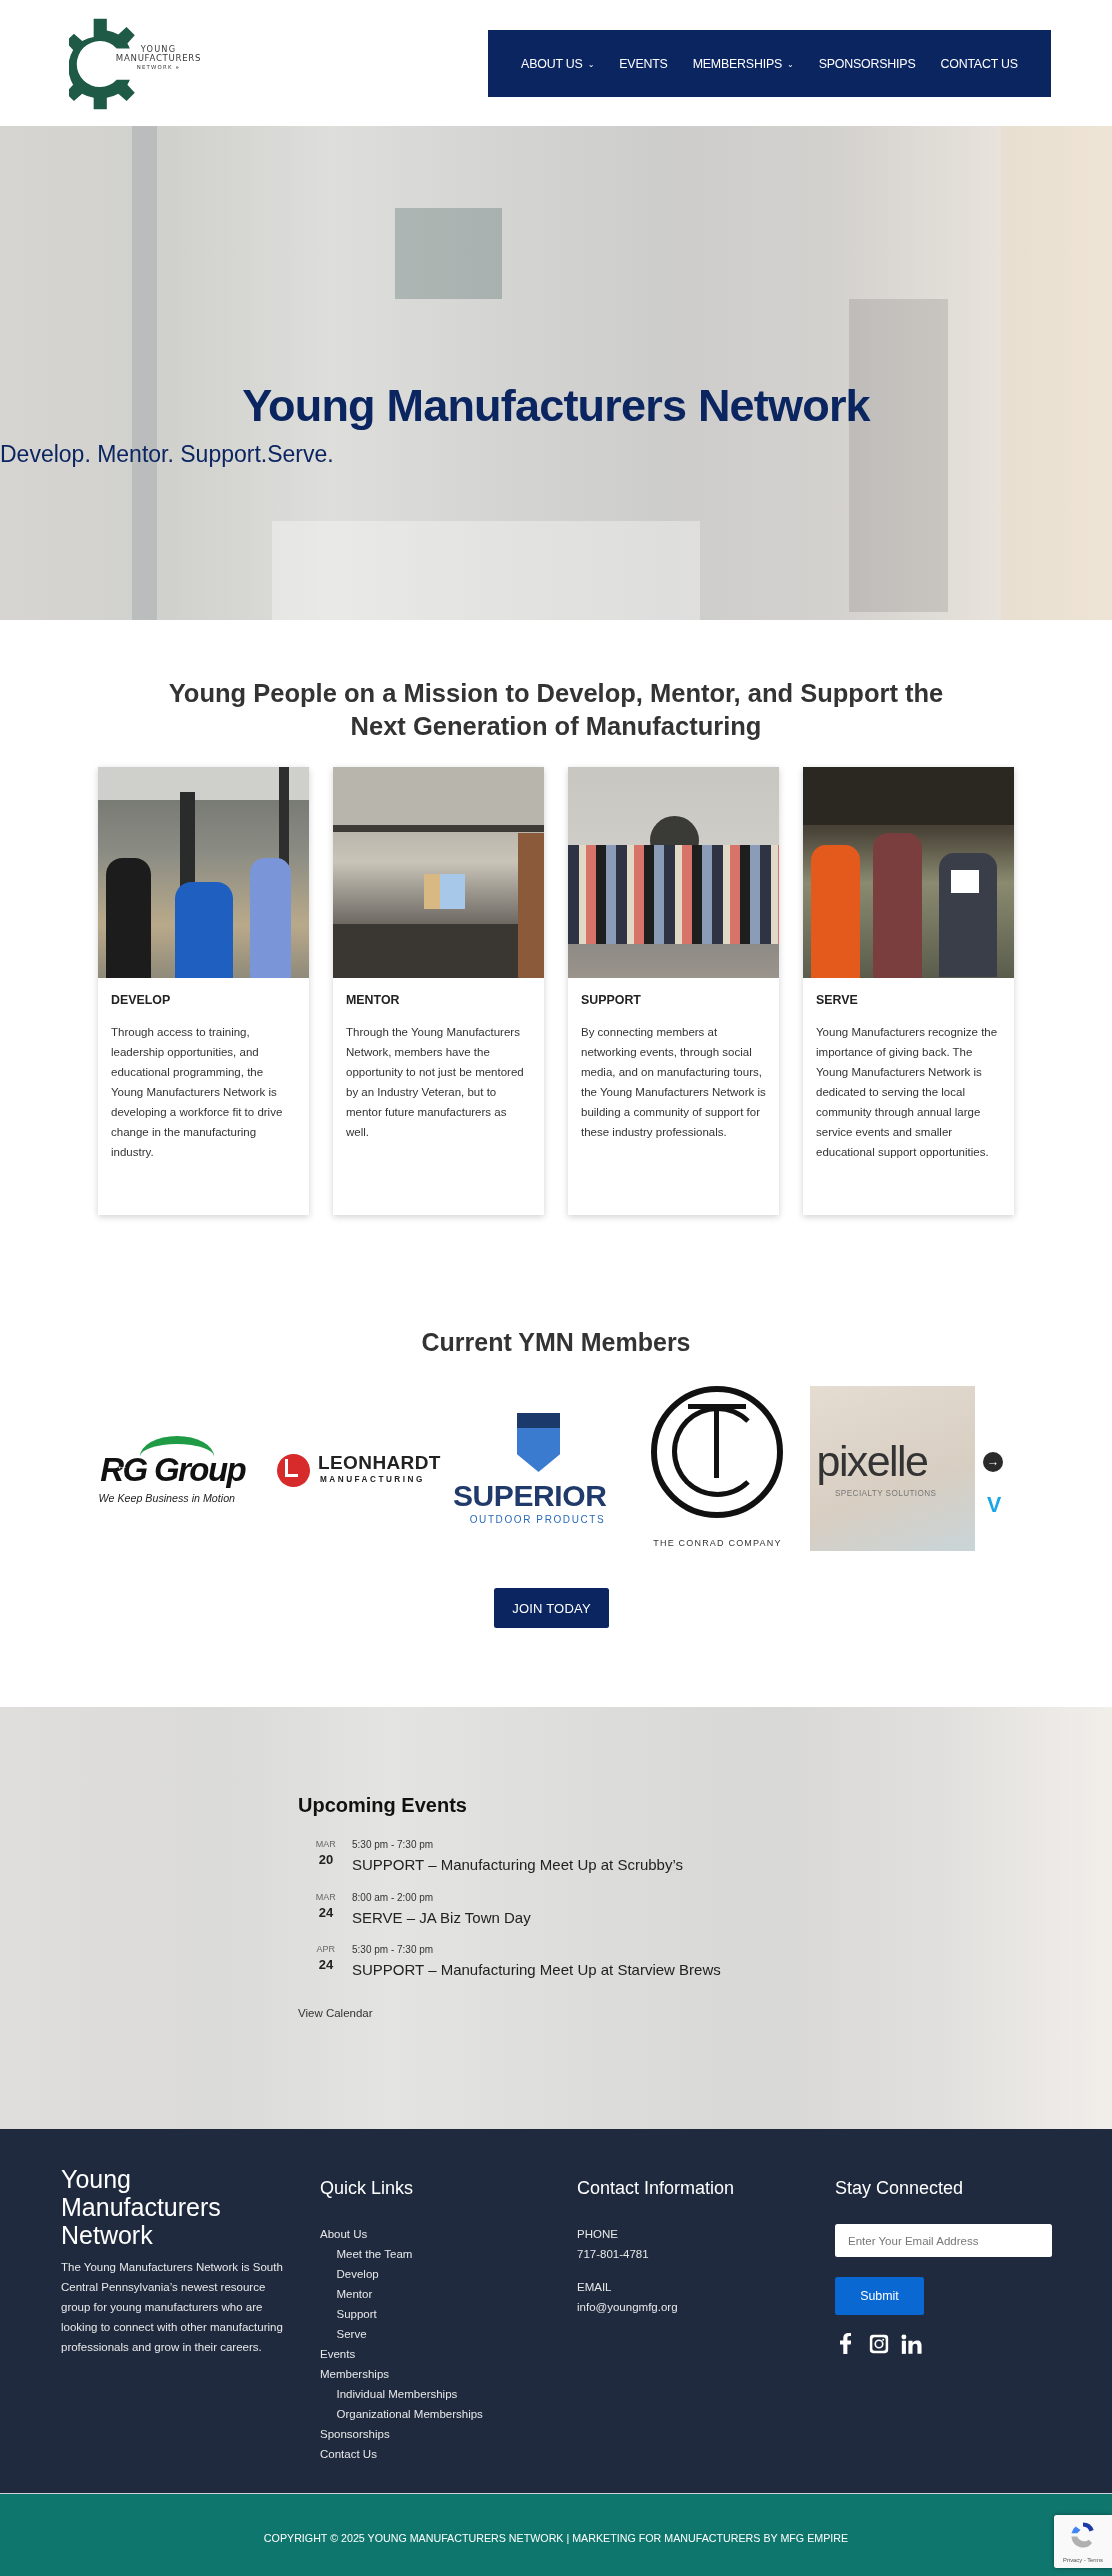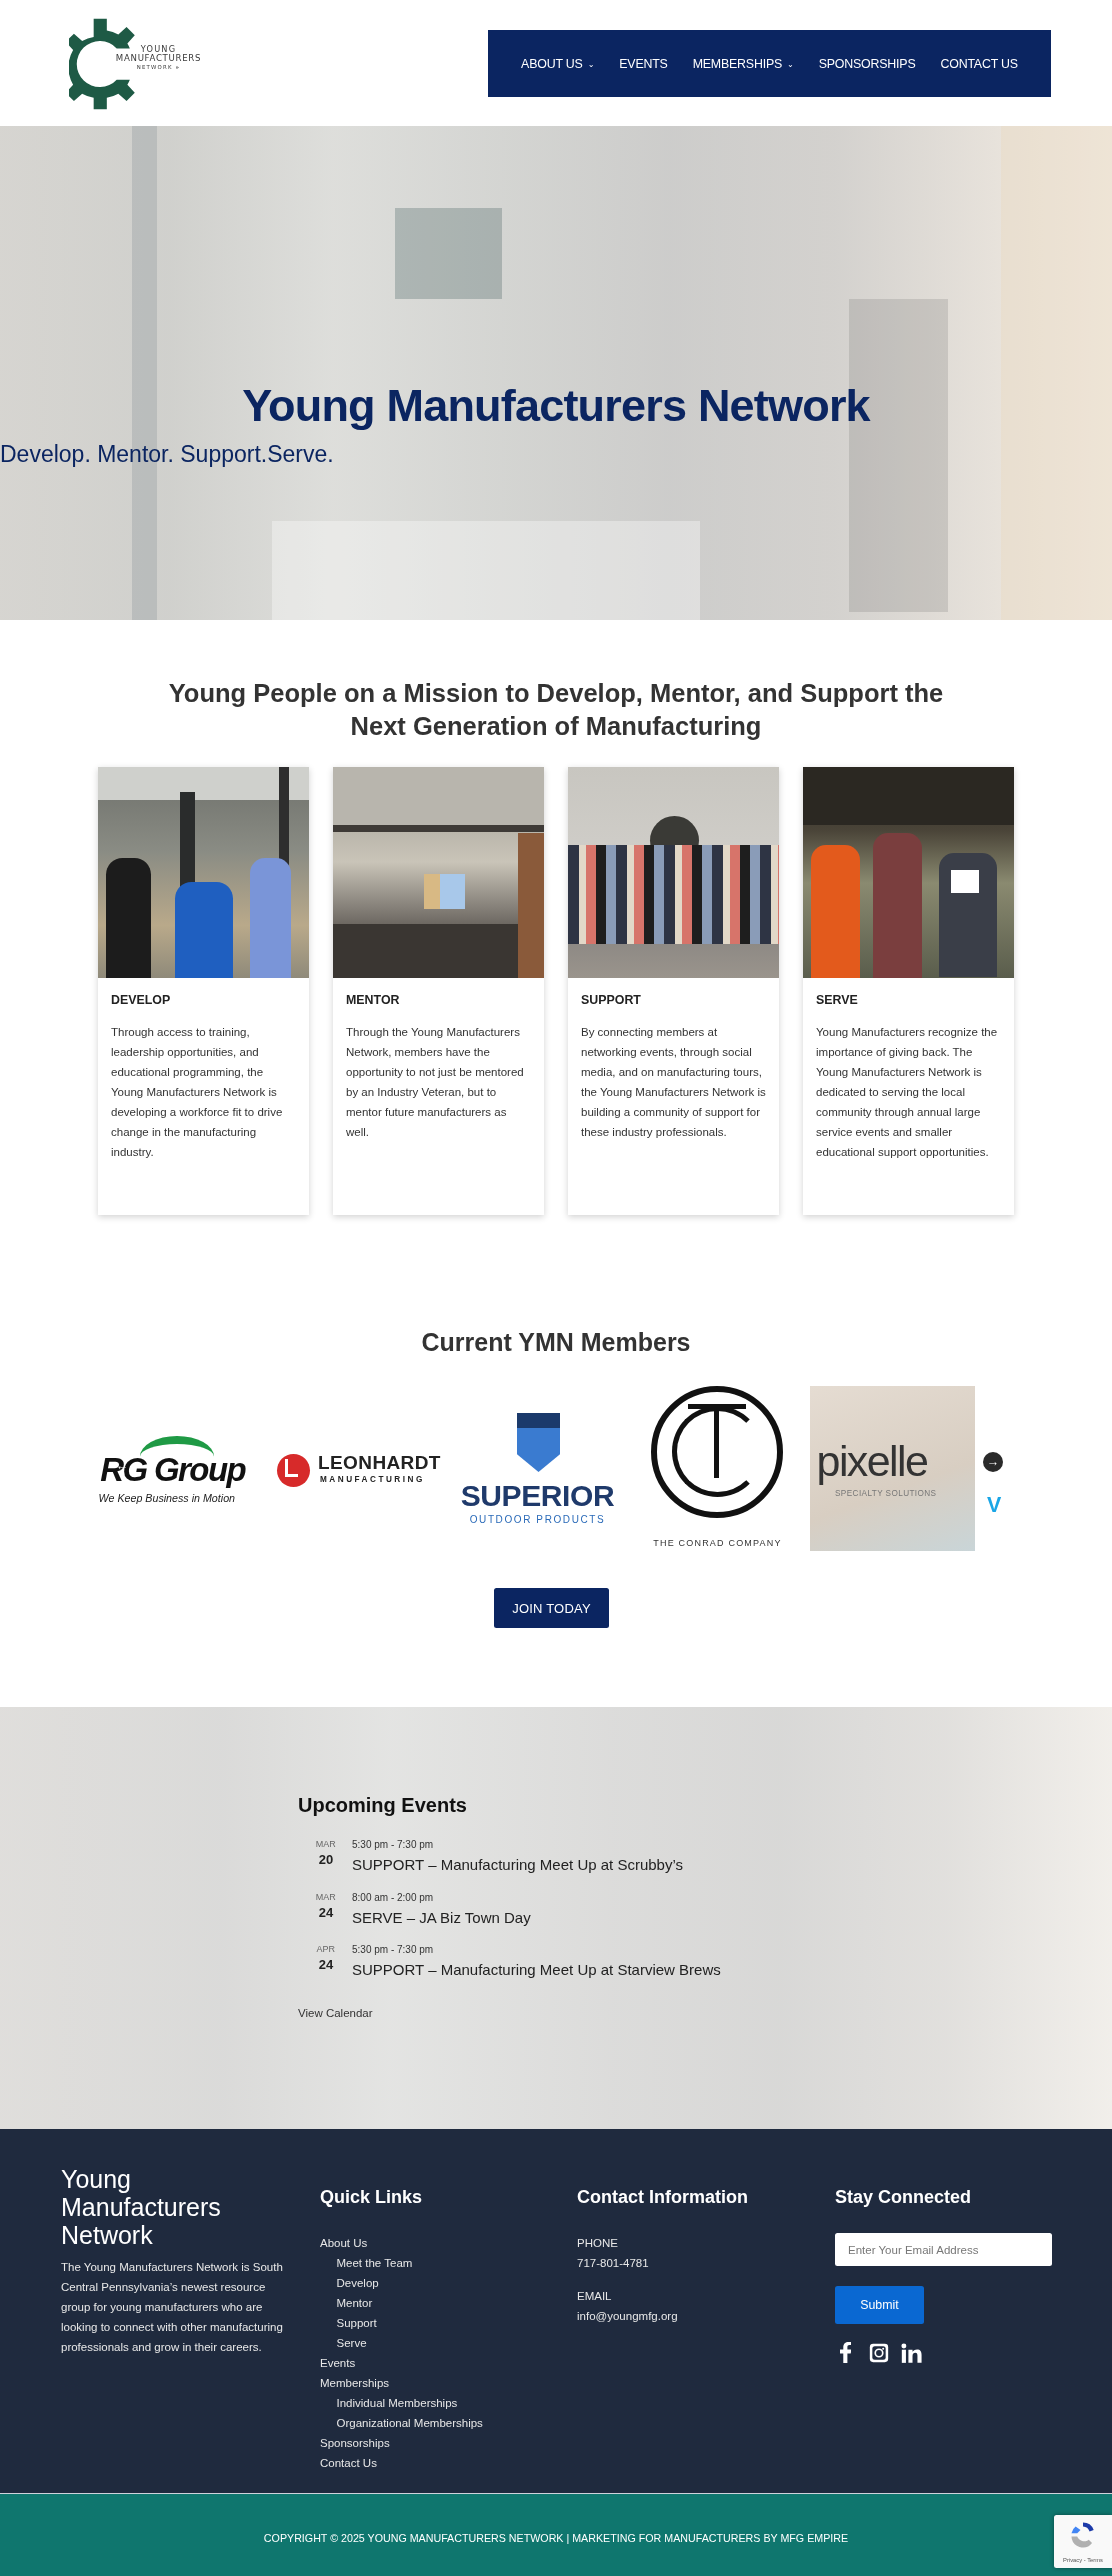--- a/index.html
+++ b/index.html
@@ -51,21 +51,21 @@
   .ev-day { position: absolute; left: -1.6px; top: 13px; width: 25px; text-align: center; font-size: 13px; font-weight: bold; color: #222; }
   .ev-time { position: absolute; left: 37px; top: 0; font-size: 10px; color: #333; }
   .ev-title { position: absolute; left: 37px; top: 16.5px; font-size: 15px; color: #222; white-space: nowrap; cursor: pointer; }
   .view-cal { position: absolute; left: 298px; top: 300px; font-size: 11.5px; color: #333; cursor: pointer; }
 
   
   .footer { position: absolute; top: 2129px; left: 0; width: 1112px; height: 364px; background: #1f2a3e; color: #fff; }
   .f-col { position: absolute; top: 36px; }
   .f-brand { font-size: 25px; line-height: 28px; color: #fff; width: 198px; }
   .f-desc { margin-top: 8.2px; font-size: 11.5px; line-height: 20px; width: 222px; color: #e8e8e8; }
-  .f-head { font-size: 18px; font-weight: bold; color: #fff; margin-top: 22px; }
+  .f-head { font-size: 18px; font-weight: normal; color: #fff; margin-top: 13px; }
   .ql { margin-top: 25px; }
   .ql a { display: block; font-size: 11.5px; line-height: 20px; color: #e8e8e8; text-decoration: none; cursor: pointer; }
   .ql a.sub { padding-left: 16.5px; }
   .ci-label { font-size: 11.5px; color: #e8e8e8; line-height: 20px; }
   .ci-val { font-size: 11.5px; color: #e8e8e8; line-height: 20px; }
   .email-input { width: 217px; height: 33px; border: none; border-radius: 2.5px; padding: 0 13px; font-size: 11.5px; font-family: "Liberation Sans", sans-serif; margin-top: 25px; display: block; }
   .email-input::placeholder { color: #777; }
   .submit-btn { width: 89px; height: 38px; background: #0a68d2; color: #fff; border: none; border-radius: 2.5px; margin-top: 20px; font-size: 12.4px; font-family: "Liberation Sans", sans-serif; cursor: pointer; }
   .socials { display: flex; gap: 11.5px; margin-top: 18px; align-items: center; }
   .socials span { display: inline-flex; width: 21.4px; height: 21.4px; align-items: center; justify-content: center; color: #fff; cursor: pointer; }
@@ -178,21 +178,21 @@
   </div>
   <div class="arrow" style="left:15px;top:72px;background:transparent;color:#fff">←</div>
   <div class="logo-box" style="left:180px;top:68px;width:169px;height:41px;">
     <div style="position:absolute;left:0;top:1.6px;width:33px;height:33px;border-radius:50%;background:#d72a2a"></div>
     <div style="position:absolute;left:8.2px;top:6.6px;width:13px;height:18px;border-left:3.3px solid #fff;border-bottom:3.3px solid #fff"></div>
     <div style="position:absolute;left:41px;top:0;font-size:19px;font-weight:bold;color:#222;letter-spacing:0.4px">LEONHARDT</div>
     <div style="position:absolute;left:43px;top:23px;font-size:8.2px;font-weight:bold;color:#222;letter-spacing:2.5px">MANUFACTURING</div>
   </div>
   <div class="logo-box" style="left:356px;top:29px;width:169px;height:115px;">
     <div style="position:absolute;left:64px;top:0;width:43px;height:59px;background:linear-gradient(180deg,#1b3a6b 0 25%,#3a7bd0 25% 100%);clip-path:polygon(0 0,100% 0,100% 70%,50% 100%,0 70%)"></div>
-    <div style="position:absolute;left:0;top:66px;width:169px;text-align:center;font-size:30px;font-weight:bold;color:#1f3a6b;letter-spacing:-0.4px">SUPERIOR</div>
+    <div style="position:absolute;left:0;top:66px;width:169px;text-align:left;font-size:30px;font-weight:bold;color:#1f3a6b;letter-spacing:-0.4px">SUPERIOR</div>
     <div style="position:absolute;left:0;top:101px;width:169px;text-align:center;font-size:10px;color:#2a6ab8;letter-spacing:1.6px">OUTDOOR PRODUCTS</div>
   </div>
   <div class="logo-box" style="left:542px;top:1.6px;width:157px;height:165px;">
     <div style="position:absolute;left:12.4px;top:0;width:132px;height:132px;border:6.6px solid #111;border-radius:50%"></div>
     <div style="position:absolute;left:33px;top:20.6px;width:91px;height:91px;border:5px solid #111;border-radius:50%;border-right-color:transparent"></div>
     <div style="position:absolute;left:75px;top:18px;width:5px;height:74px;background:#111"></div>
     <div style="position:absolute;left:49px;top:18px;width:58px;height:5px;background:#111"></div>
     <div style="position:absolute;left:0;top:152px;width:157px;text-align:center;font-size:9px;color:#333;letter-spacing:1.2px">THE CONRAD COMPANY</div>
   </div>
   <div class="logo-box" style="left:713px;top:1.6px;width:165px;height:165px;background:linear-gradient(160deg,#e5dcd2 0%,#d8cec2 60%,#c9d5d8 100%);">

